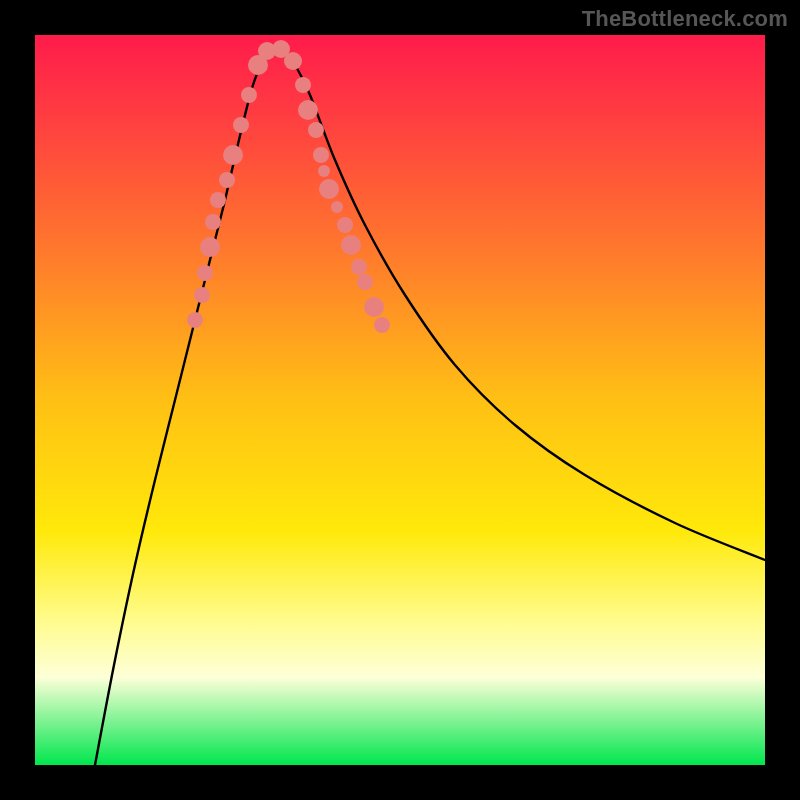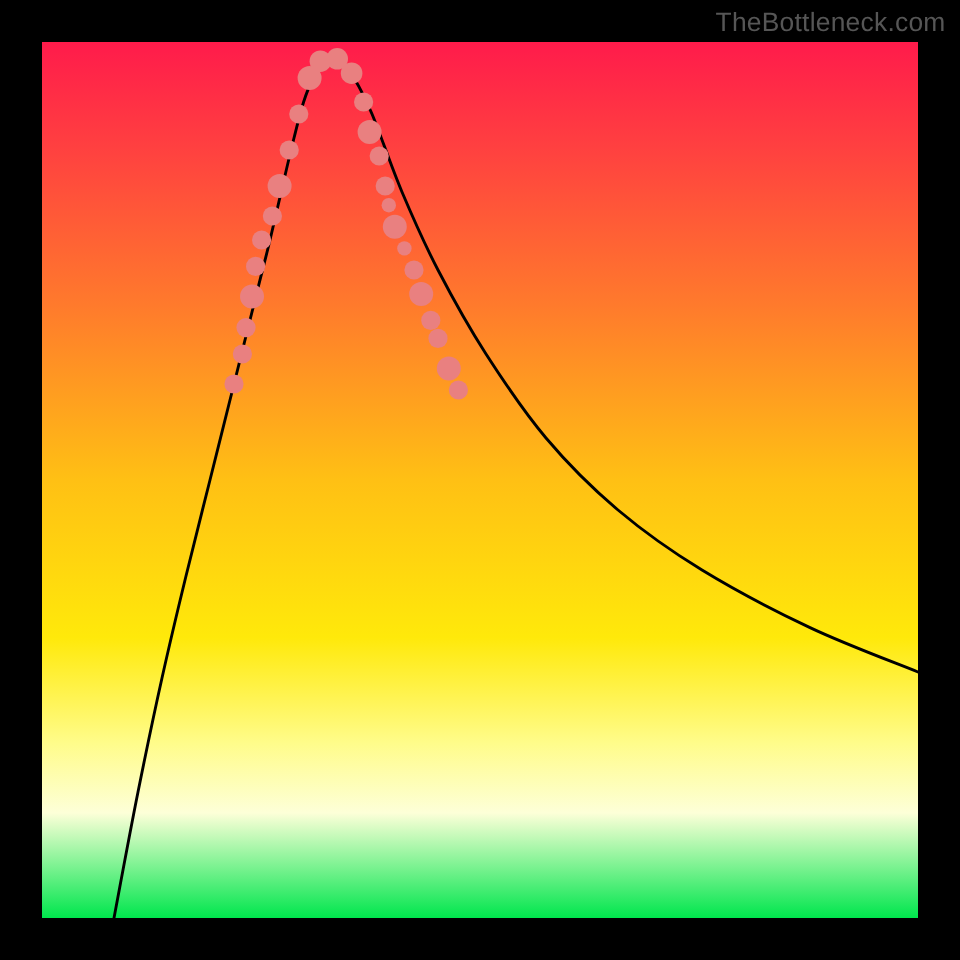--- a/index.html
+++ b/index.html
@@ -36,21 +36,21 @@
       #fdffd8 88%,
       #00e64d 100%
     );
   }
   .watermark {
     position: absolute;
     top: 6px;
     right: 12px;
     color: #565656;
     font-size: 22px;
-    font-weight: 400;
+    font-weight: 700;
     letter-spacing: 0.2px;
   }
   svg.curve {
     position: absolute;
     top: 0;
     left: 0;
   }
 </style>
 </head>
 <body>

